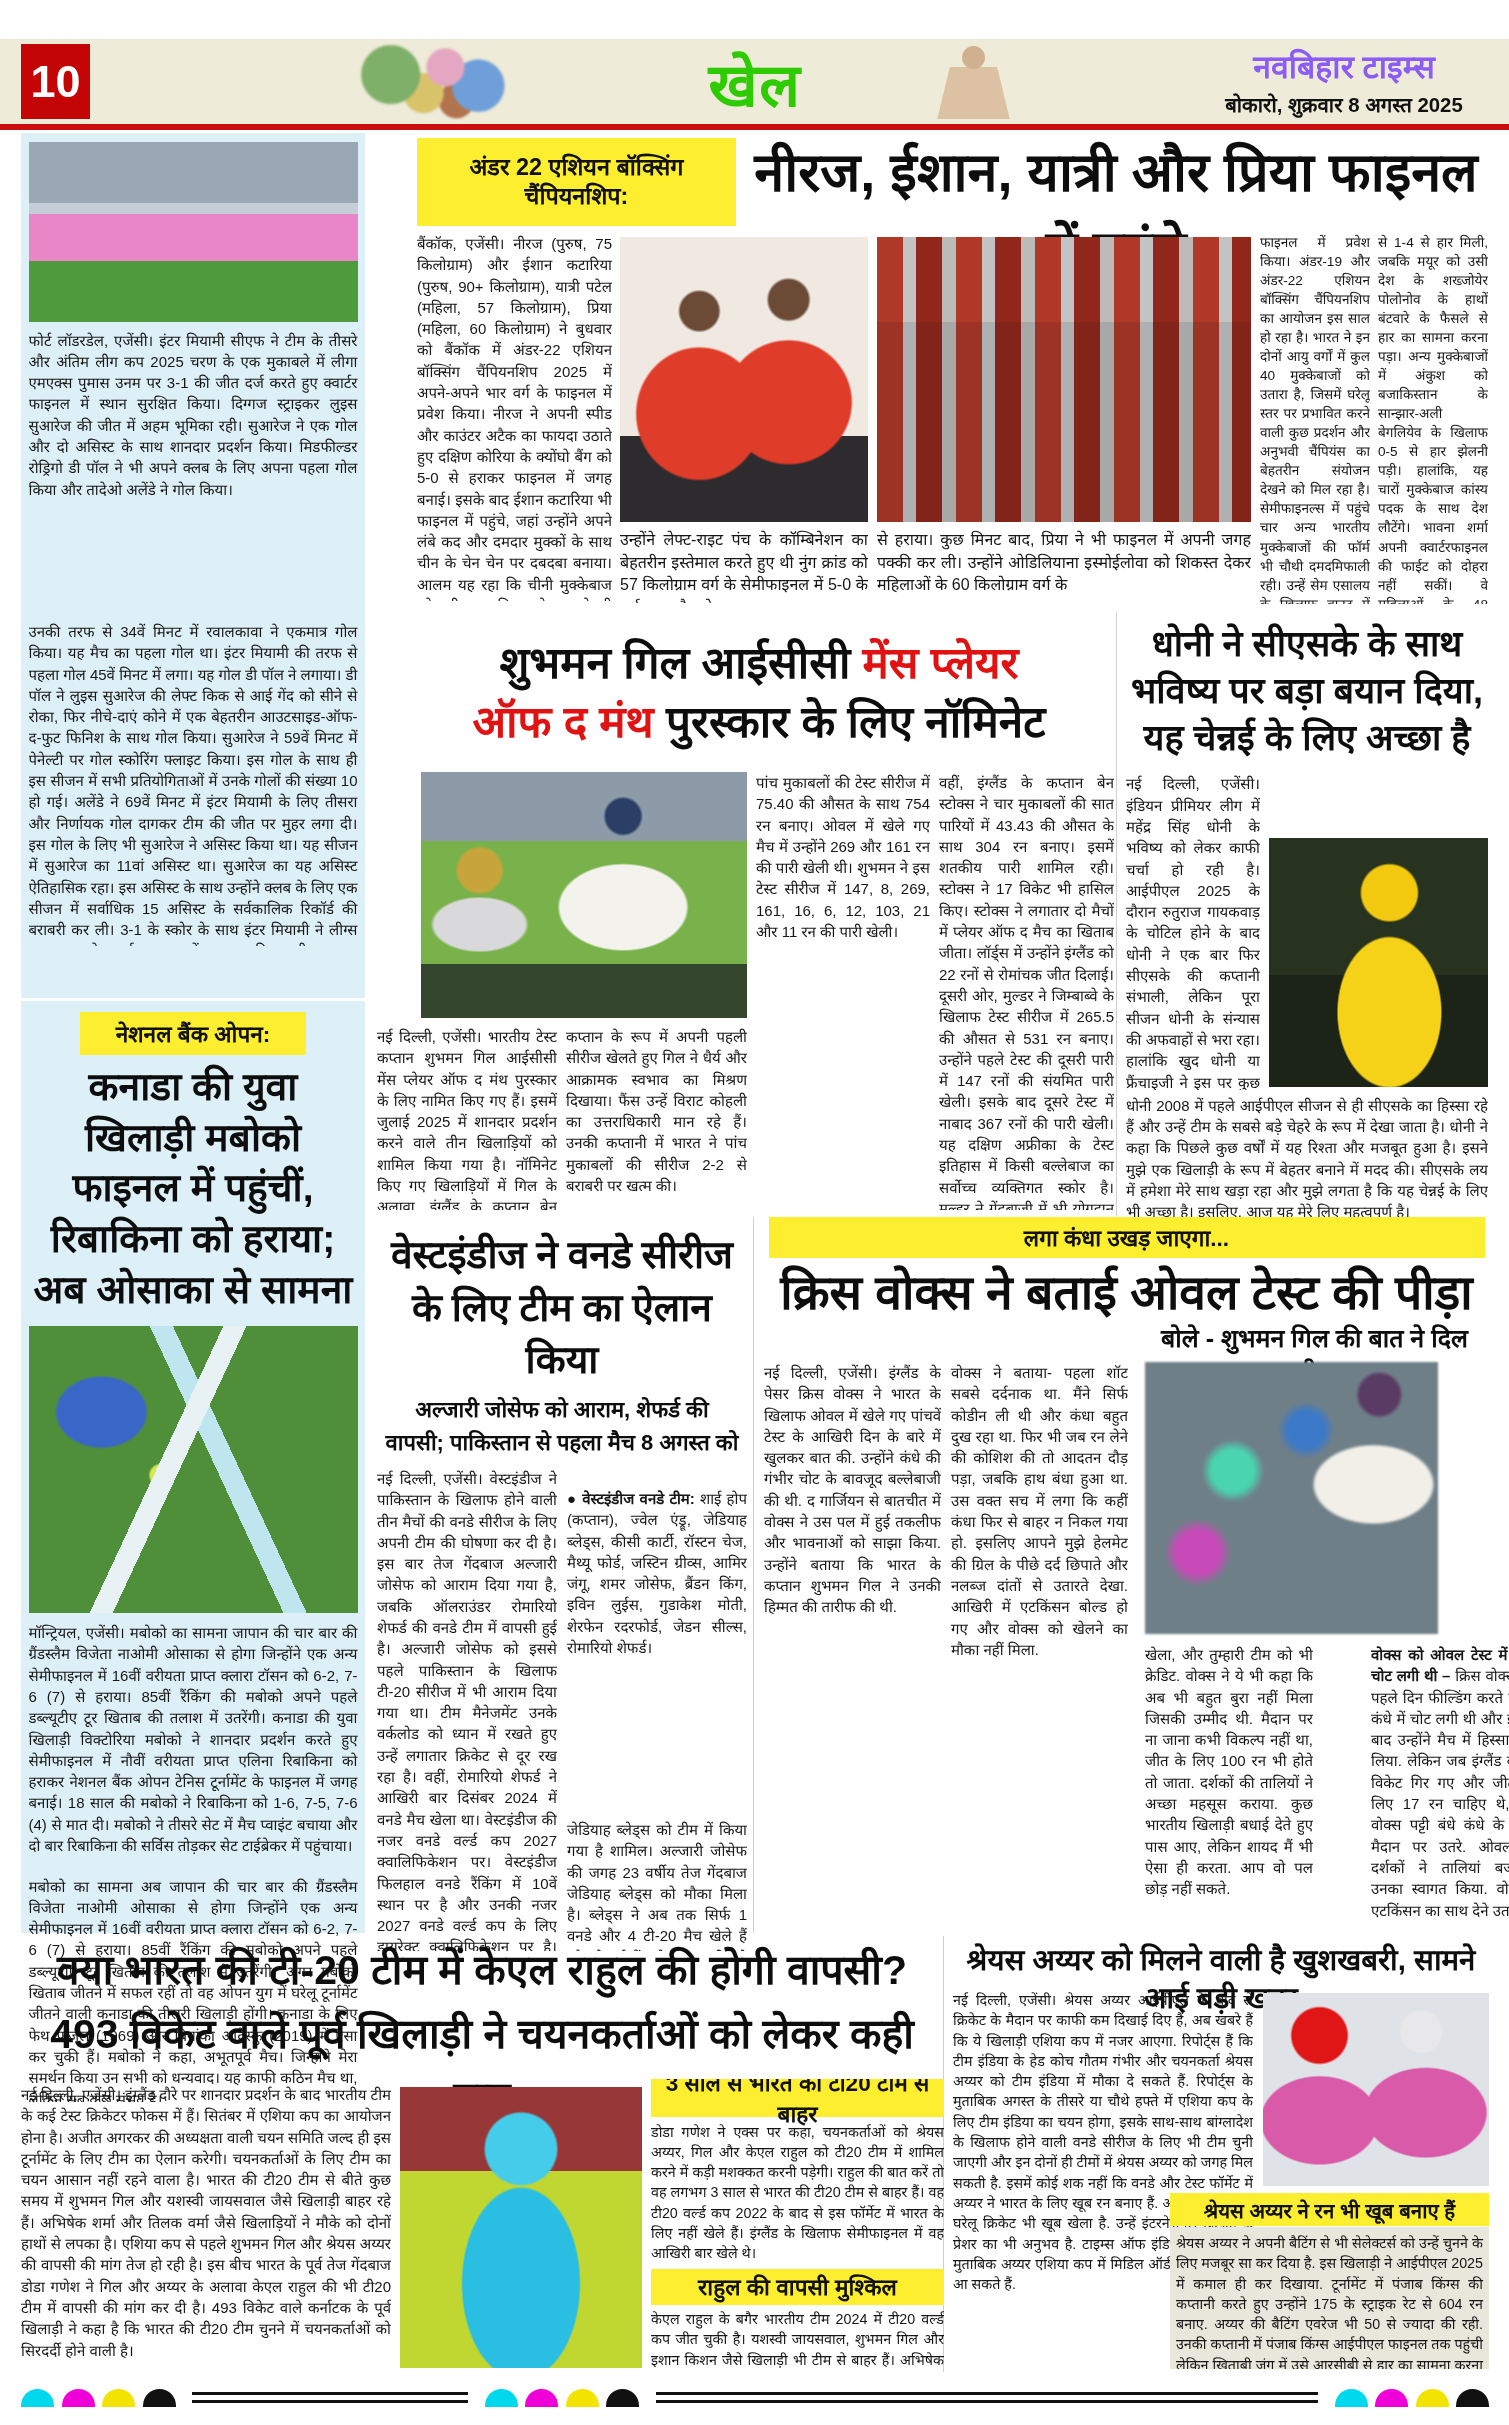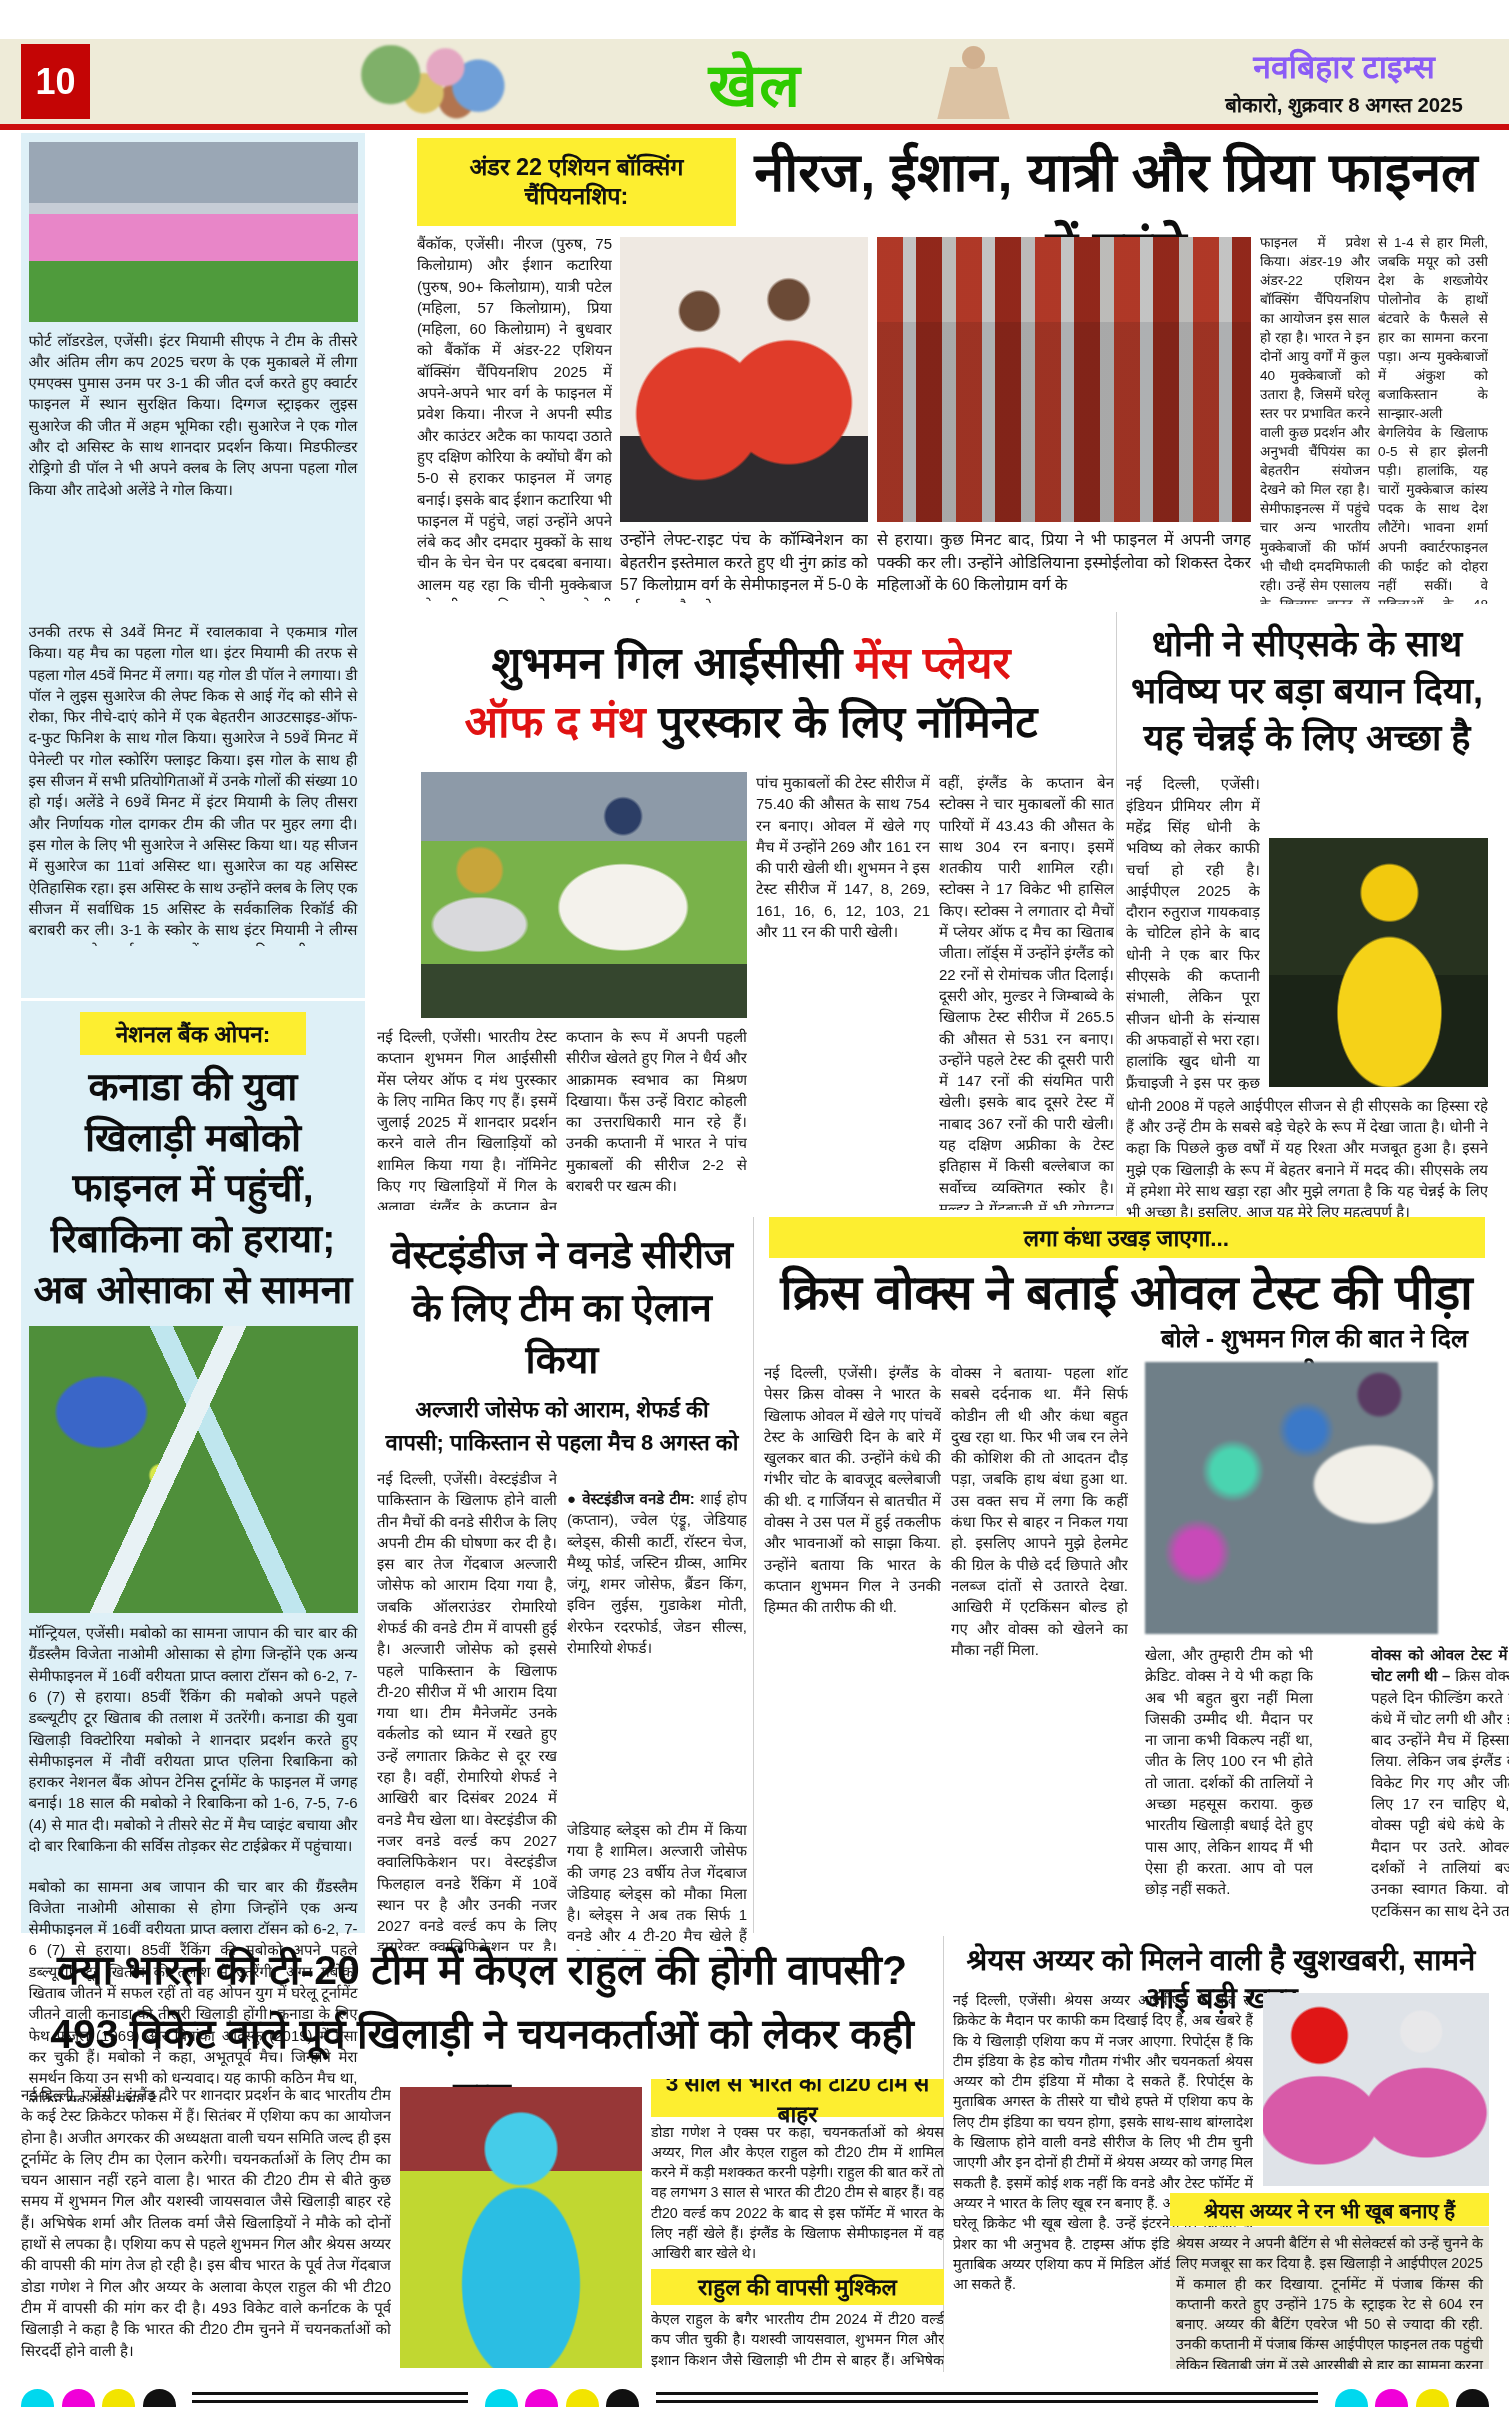--- a/index.html
+++ b/index.html
@@ -3,21 +3,21 @@
 <meta charset="utf-8">
 <style>
   * { margin:0; padding:0; box-sizing:border-box; }
   html,body { background:#ffffff; }
   body { font-family:"Liberation Sans","DejaVu Sans",sans-serif; color:#1a1a1a; }
   .page { position:relative; width:1510px; height:2426px; background:#ffffff; overflow:hidden; }
 
   
   .masthead-band { position:absolute; left:0; top:39px; width:1510px; height:85px; background:#eeebd8; }
   .page-number { position:absolute; left:21px; top:44px; width:69px; height:75px; background:#c40505;
-    color:#fff; font-size:36px; font-weight:bold; display:flex; align-items:center; justify-content:center; }
+    color:#fff; font-size:45px; font-weight:bold; display:flex; align-items:center; justify-content:center; }
   .map-graphic { position:absolute; left:325px; top:45px; width:219px; height:74px;
     background:
       radial-gradient(circle at 30% 40%, #7fb069 0 18%, transparent 19%),
       radial-gradient(circle at 55% 30%, #e4a7c2 0 14%, transparent 15%),
       radial-gradient(circle at 70% 55%, #6f9fd8 0 16%, transparent 17%),
       radial-gradient(circle at 45% 65%, #d9c36a 0 15%, transparent 16%),
       radial-gradient(circle at 60% 75%, #b2744f 0 12%, transparent 13%);
     filter:blur(0.8px); }
   .section-title { position:absolute; left:634px; top:42px; width:242px; text-align:center;
     font-size:60px; font-weight:bold; color:#2ecb00; letter-spacing:1.5px; }
@@ -142,21 +142,21 @@
     <div class="col bodytext" style="left:243px; top:396px; width:248px; height:74px; font-size:16px;">उन्होंने लेफ्ट-राइट पंच के कॉम्बिनेशन का बेहतरीन इस्तेमाल करते हुए थी नुंग क्रांड को 57 किलोग्राम वर्ग के सेमीफाइनल में 5-0 के सर्वसम्मत फैसले</div>
 
     <div class="photo ph-boxgroup" style="left:500px; top:104px; width:374px; height:285px;"></div>
     <div class="col bodytext" style="left:500px; top:396px; width:374px; height:74px; font-size:16px;">से हराया। कुछ मिनट बाद, प्रिया ने भी फाइनल में अपनी जगह पक्की कर ली। उन्होंने ओडिलियाना इस्मोईलोवा को शिकस्त देकर महिलाओं के 60 किलोग्राम वर्ग के</div>
 
     <div class="col bodytext small" style="left:883px; top:100px; width:110px; height:371px;">फाइनल में प्रवेश किया। अंडर-19 और अंडर-22 एशियन बॉक्सिंग चैंपियनशिप का आयोजन इस साल हो रहा है। भारत ने इन दोनों आयु वर्गों में कुल 40 मुक्केबाजों को उतारा है, जिसमें घरेलू स्तर पर प्रभावित करने वाली कुछ प्रदर्शन और अनुभवी चैंपियंस का बेहतरीन संयोजन देखने को मिल रहा है। सेमीफाइनल्स में पहुंचे चार अन्य भारतीय मुक्केबाजों की फॉर्म भी चौथी दमदमिफाली रही। उन्हें सेम एसालय के खिलाफ बाउट में जजों की अनुमति नहीं दी। वहीं, वर्ष (60 किलोग्राम) और मयूर (90 किलोग्राम) ने अपने-अपने मुकाबलों में पूरा दमखम दिखाया, लेकिन जजों के विभाजित फैसले में उन्हें हार का सामना करना पड़ा। हर्ष को उज्बेकिस्तान के ओतेबेक अब्दुरासुलोव</div>
     <div class="col bodytext small" style="left:1001px; top:100px; width:110px; height:371px;">से 1-4 से हार मिली, जबकि मयूर को उसी देश के शख्जोयेर पोलोनोव के हाथों बंटवारे के फैसले से हार का सामना करना पड़ा। अन्य मुक्केबाजों में अंकुश को बजाकिस्तान के सान्झार-अली बेगलियेव के खिलाफ 0-5 से हार झेलनी पड़ी। हालांकि, यह चारों मुक्केबाज कांस्य पदक के साथ देश लौटेंगे। भावना शर्मा अपनी क्वार्टरफाइनल की फाईट को दोहरा नहीं सकीं। वे महिलाओं के 48 किलोग्राम भारवर्ग में रिवियाजाती बखिरनियोक से 1-4 से हार का सामना करना पड़ा। उनके अलावा पार्थवी ग्रेवाल (60 किलोग्राम), प्रियंका यादव (65 किलोग्राम) और श्रुति (75 किलोग्राम) भी अपने-अपने सेमीफाइनल मुकाबले हार गईं। उन्होंने कांस्य पदक के साथ प्रतियोगिता का समापन किया।</div>
   </div>
 
   <div class="article" style="left:377px; top:612px; width:740px; height:604px; border-right:0.8px solid #cfcfcf;">
-    <div class="headline" style="position:absolute; left:4px; top:21px; width:740px; font-size:44px; line-height:1.35;">
+    <div class="headline" style="position:absolute; left:12px; top:21px; width:740px; font-size:44px; line-height:1.35;">
       <span>शुभमन गिल आईसीसी </span><span class="red-span">मेंस प्लेयर</span><br>
       <span class="red-span">ऑफ द मंथ</span><span> पुरस्कार के लिए नॉमिनेट</span>
     </div>
     <div class="photo ph-gill" style="left:44px; top:160px; width:326px; height:246px;"></div>
     <div class="col bodytext" style="left:379px; top:160px; width:174px; height:438px;">पांच मुकाबलों की टेस्ट सीरीज में 75.40 की औसत के साथ 754 रन बनाए। ओवल में खेले गए मैच में उन्होंने 269 और 161 रन की पारी खेली थी। शुभमन ने इस टेस्ट सीरीज में 147, 8, 269, 161, 16, 6, 12, 103, 21 और 11 रन की पारी खेली।</div>
     <div class="col bodytext" style="left:562px; top:160px; width:175px; height:438px;">वहीं, इंग्लैंड के कप्तान बेन स्टोक्स ने चार मुकाबलों की सात पारियों में 43.43 की औसत के साथ 304 रन बनाए। इसमें शतकीय पारी शामिल रही। स्टोक्स ने 17 विकेट भी हासिल किए। स्टोक्स ने लगातार दो मैचों में प्लेयर ऑफ द मैच का खिताब जीता। लॉर्ड्स में उन्होंने इंग्लैंड को 22 रनों से रोमांचक जीत दिलाई। दूसरी ओर, मुल्डर ने जिम्बाब्वे के खिलाफ टेस्ट सीरीज में 265.5 की औसत से 531 रन बनाए। उन्होंने पहले टेस्ट की दूसरी पारी में 147 रनों की संयमित पारी खेली। इसके बाद दूसरे टेस्ट में नाबाद 367 रनों की पारी खेली। यह दक्षिण अफ्रीका के टेस्ट इतिहास में किसी बल्लेबाज का सर्वोच्च व्यक्तिगत स्कोर है। मुल्डर ने गेंदबाजी में भी योगदान देते हुए 15.28 की औसत से सात विकेट लिए। ऑलराउंड प्रदर्शन के दम पर उन्हें प्लेयर ऑफ द सीरीज का पुरस्कार मिला।</div>
     <div class="col bodytext" style="left:0px; top:414px; width:180px; height:184px;">नई दिल्ली, एजेंसी। भारतीय टेस्ट कप्तान शुभमन गिल आईसीसी मेंस प्लेयर ऑफ द मंथ पुरस्कार के लिए नामित किए गए हैं। इसमें जुलाई 2025 में शानदार प्रदर्शन करने वाले तीन खिलाड़ियों को शामिल किया गया है। नॉमिनेट किए गए खिलाड़ियों में गिल के अलावा, इंग्लैंड के कप्तान बेन स्टोक्स और दक्षिण अफ्रीका के ऑलराउंडर वियान मुल्डर शामिल हैं। शुभमन गिल ने इंग्लैंड के खिलाफ</div>
     <div class="col bodytext" style="left:189px; top:414px; width:181px; height:184px;">कप्तान के रूप में अपनी पहली सीरीज खेलते हुए गिल ने धैर्य और आक्रामक स्वभाव का मिश्रण दिखाया। फैंस उन्हें विराट कोहली का उत्तराधिकारी मान रहे हैं। उनकी कप्तानी में भारत ने पांच मुकाबलों की सीरीज 2-2 से बराबरी पर खत्म की।</div>
   </div>
 

